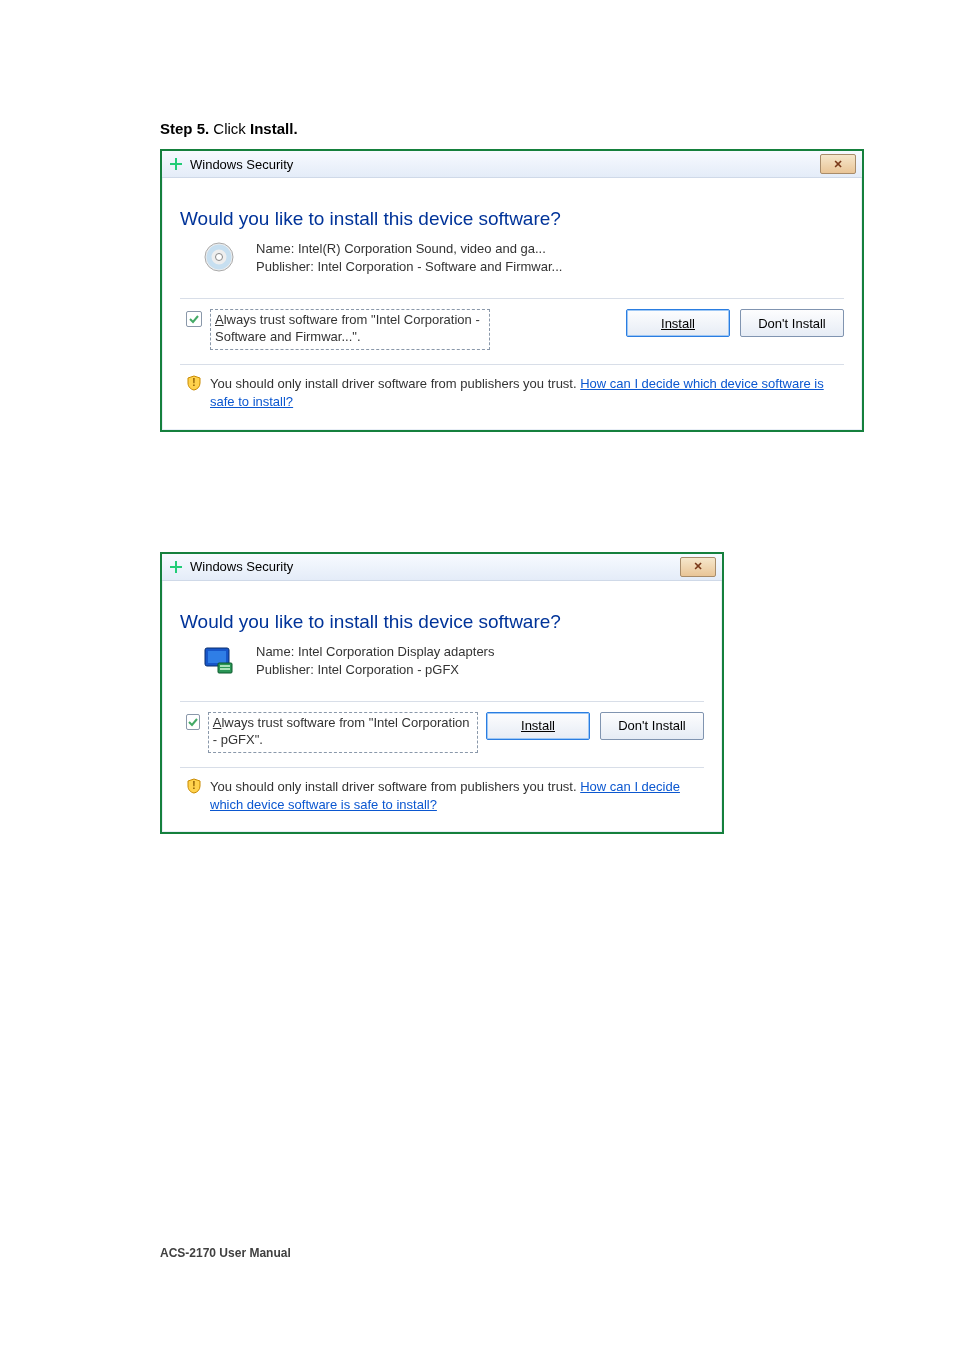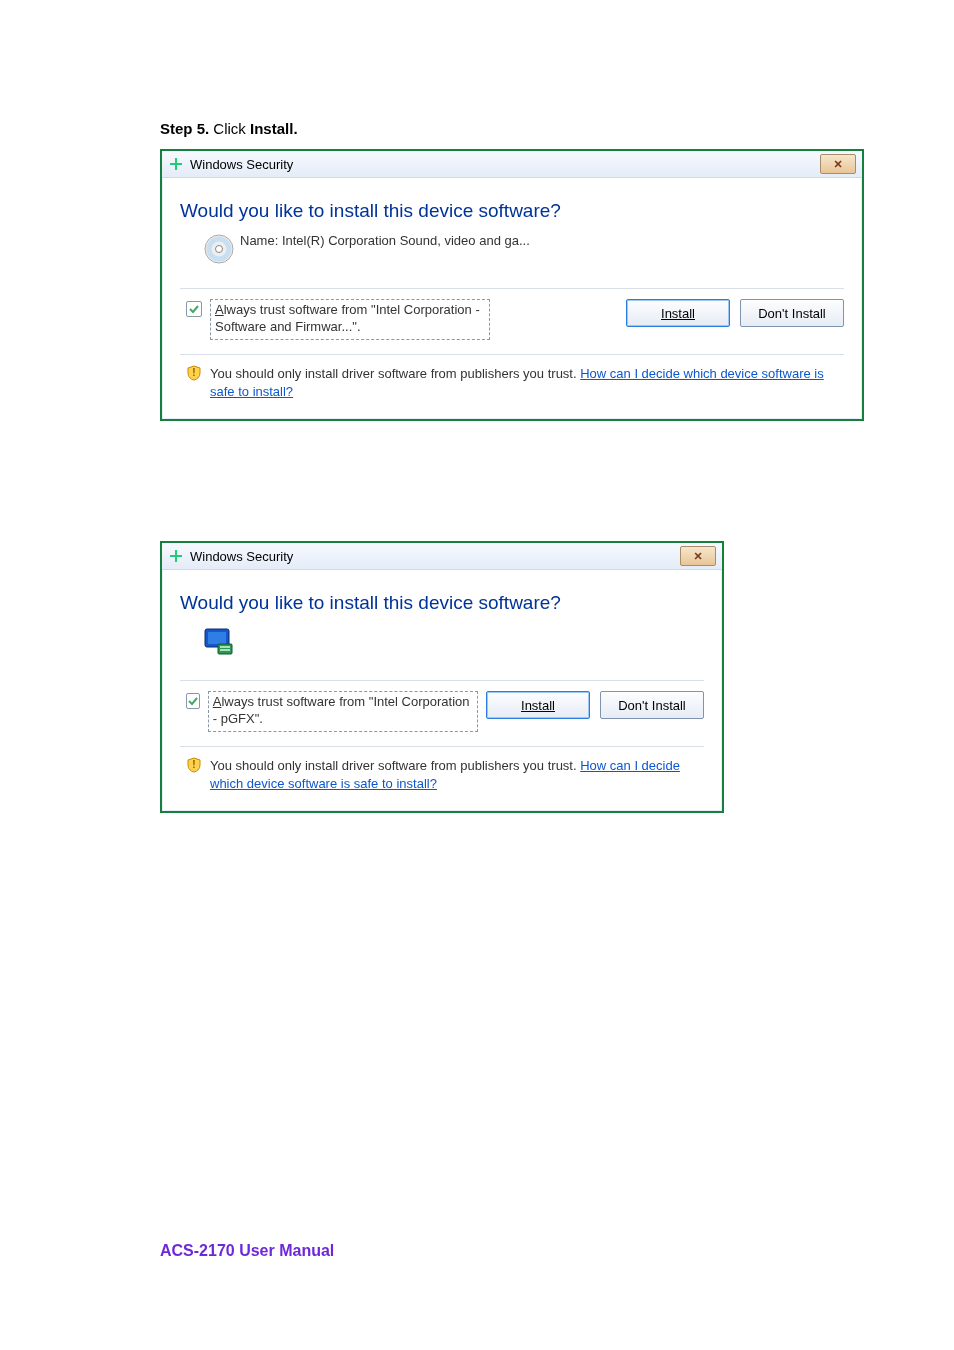--- a/index.html
+++ b/index.html
@@ -8,38 +8,38 @@
   .step-line b{font-weight:700}
   .block{margin-bottom:120px}
   .dlg{border:2px solid #15803d;background:#fff;box-shadow:0 0 0 1px #e8eef6 inset}
   .dlg.wide{width:700px}
   .dlg.narrow{width:560px}
   .titlebar{height:26px;background:linear-gradient(#f7faff,#e4ecf8);display:flex;align-items:center;padding:0 6px;border-bottom:1px solid #cfd9e8}
   .titlebar .ticon{width:16px;height:16px;margin-right:6px;display:flex;align-items:center;justify-content:center;font-size:12px;line-height:1}
   .titlebar .ttxt{font-size:13px;color:#000}
   .titlebar .spacer{flex:1}
   .closebtn{width:34px;height:18px;border:1px solid #a88c6a;border-radius:2px;background:linear-gradient(#f6e7cc,#e9c597);display:flex;align-items:center;justify-content:center;color:#7a3a1a;font-weight:700;font-size:11px;line-height:1;cursor:pointer}
-  .dlg-body{padding:20px 18px 8px 18px}
+  .dlg-body{padding:28px 18px 8px 18px}
   .qline{color:#003399;font-size:19px;margin:2px 0 10px 0;font-weight:400}
-  .inforow{display:flex;align-items:flex-start;gap:4px;margin-left:22px;margin-bottom:22px}
+  .inforow{display:flex;align-items:flex-start;gap:20px;margin-left:22px;margin-bottom:22px}
   .devicon{width:34px;height:34px;flex:0 0 34px}
   .infotxt{font-size:13px;color:#333;line-height:1.4}
   .actionrow{display:flex;align-items:flex-start;gap:8px;margin-left:6px;padding-bottom:14px}
   .chk{width:14px;height:14px;border:1px solid #8a98aa;border-radius:2px;background:#fff;display:flex;align-items:center;justify-content:center;margin-top:2px}
   .chk svg{display:block}
   .trustlabel{font-size:13px;color:#333;border:1px dashed #8a98aa;padding:2px 4px 3px 4px;max-width:270px;line-height:1.3}
   .trustlabel .mn{text-decoration:underline}
   .btns{margin-left:auto;display:flex;gap:10px}
   .btn{min-width:78px;height:26px;border:1px solid #8094b0;border-radius:2px;background:linear-gradient(#fdfdfe,#e6ecf5);font-size:13px;padding:0 12px;display:flex;align-items:center;justify-content:center;cursor:pointer}
   .btn.primary{border:1px solid #2a7de1;box-shadow:0 0 0 1px #9dc7f5 inset}
   .hr{height:1px;background:#d8dee8;margin:0 0 10px 0}
   .footrow{display:flex;align-items:flex-start;gap:8px;margin:0 6px 10px 6px;font-size:13px;color:#333;line-height:1.4}
   .shield{width:16px;height:16px;flex:0 0 16px;display:flex;align-items:center;justify-content:center}
   .link{color:#0b57d0;text-decoration:underline;cursor:pointer}
-  .footer{position:absolute;left:160px;bottom:90px;font-size:16px;font-weight:700;color:#6d28d9}
+  .footer{position:absolute;left:160px;bottom:90px;font-size:12px;font-weight:700;color:#404040}
 </style>
 </head>
 <body>
 
 <div class="page">
 
   <div class="block">
     <div class="step-line">
       <b>Step 5.</b><span> Click </span><b>Install.</b>
     </div>
@@ -61,20 +61,21 @@
         <div class="inforow">
           <span class="devicon">
             <svg width="34" height="34" viewBox="0 0 34 34">
               <circle cx="17" cy="17" r="14" fill="#eee" stroke="#aaa"></circle>
               <circle cx="17" cy="17" r="10" fill="none" stroke="#c7dff0" stroke-width="5"></circle>
               <circle cx="17" cy="17" r="3.5" fill="#fff" stroke="#888"></circle>
             </svg>
           </span>
           <div class="infotxt">
             <div>Name: Intel(R) Corporation Sound, video and ga...</div>
+            <div>Publisher: Intel Corporation - Software and Firmwar...</div>
           </div>
         </div>
         <div class="hr"></div>
         <div class="actionrow">
           <span class="chk">
             <svg width="10" height="10" viewBox="0 0 10 10">
                 <path d="M1 5 L4 8 L9 2" stroke="#4a6" stroke-width="2" fill="none"></path>
               </svg>
           </span>
           <span class="trustlabel"><span class="mn">A</span><span>lways trust software from "Intel Corporation - Software and Firmwar...".</span></span>
@@ -122,20 +123,24 @@
         <div class="inforow">
           <span class="devicon">
             <svg width="34" height="34" viewBox="0 0 34 34">
               <rect x="3" y="5" width="24" height="18" rx="2" fill="#1756c9" stroke="#0b2f6e"></rect>
               <rect x="6" y="8" width="18" height="12" fill="#2f7ee6"></rect>
               <rect x="16" y="20" width="14" height="10" rx="1" fill="#2b9656" stroke="#0d5a2d"></rect>
               <rect x="18" y="22" width="10" height="2" fill="#a9e2b9"></rect>
               <rect x="18" y="25" width="10" height="2" fill="#a9e2b9"></rect>
             </svg>
           </span>
+          <div class="infotxt">
+            <div>Name: Intel Corporation Display adapters</div>
+            <div>Publisher: Intel Corporation - pGFX</div>
+          </div>
         </div>
         <div class="hr"></div>
         <div class="actionrow">
           <span class="chk">
             <svg width="10" height="10" viewBox="0 0 10 10">
                 <path d="M1 5 L4 8 L9 2" stroke="#4a6" stroke-width="2" fill="none"></path>
               </svg>
           </span>
           <span class="trustlabel"><span class="mn">A</span><span>lways trust software from "Intel Corporation - pGFX".</span></span>
           <div class="btns">

